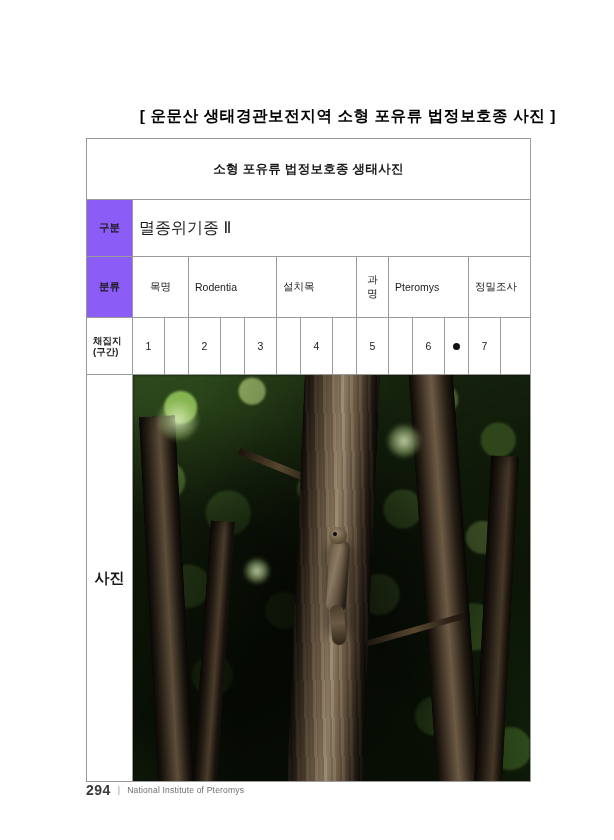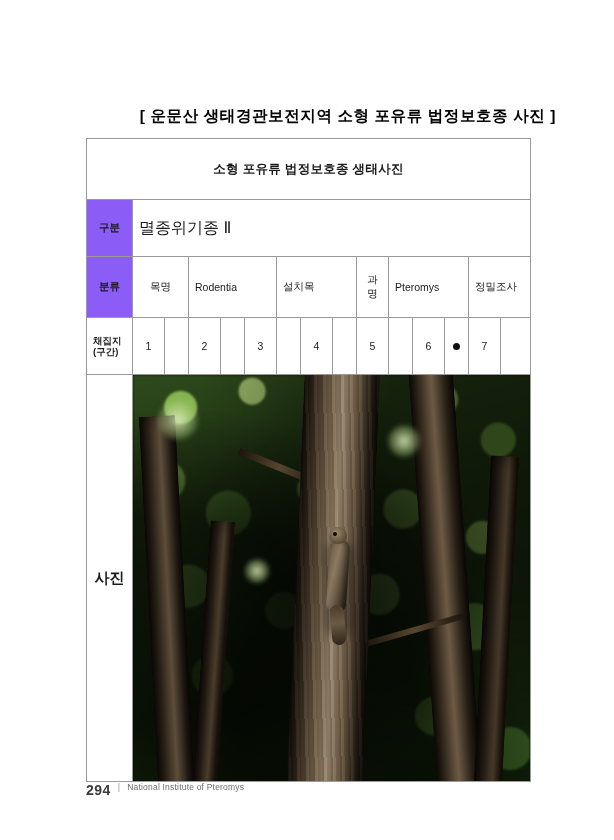--- a/index.html
+++ b/index.html
@@ -323,21 +323,21 @@
     border-radius: 50%;
     background: radial-gradient(circle, rgba(225,240,190,0.85) 0%, rgba(180,215,130,0.35) 55%, rgba(0,0,0,0) 75%);
     filter: blur(2px);
   }
   
   .footer {
     position: absolute;
     left: 86px;
     top: 782px;
     display: flex;
-    align-items: flex-start;
+    align-items: center;
     gap: 7px;
   }
   .page-num {
     font-size: 14px;
     font-weight: bold;
     color: #3a3a3a;
     letter-spacing: 0.5px;
   }
   .footer-sep {
     font-size: 9px;

